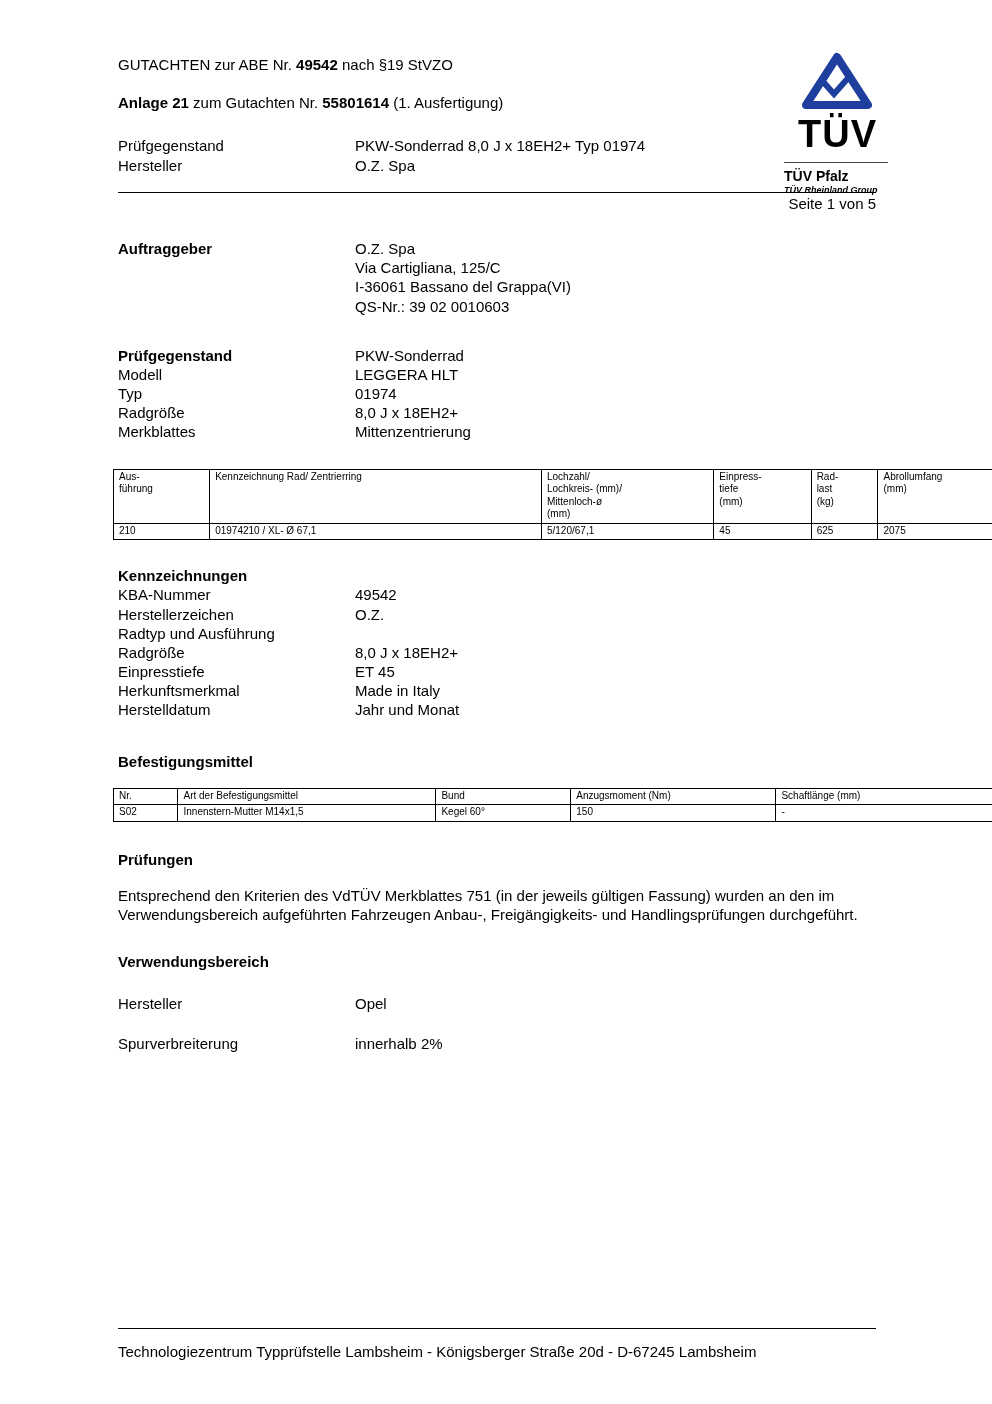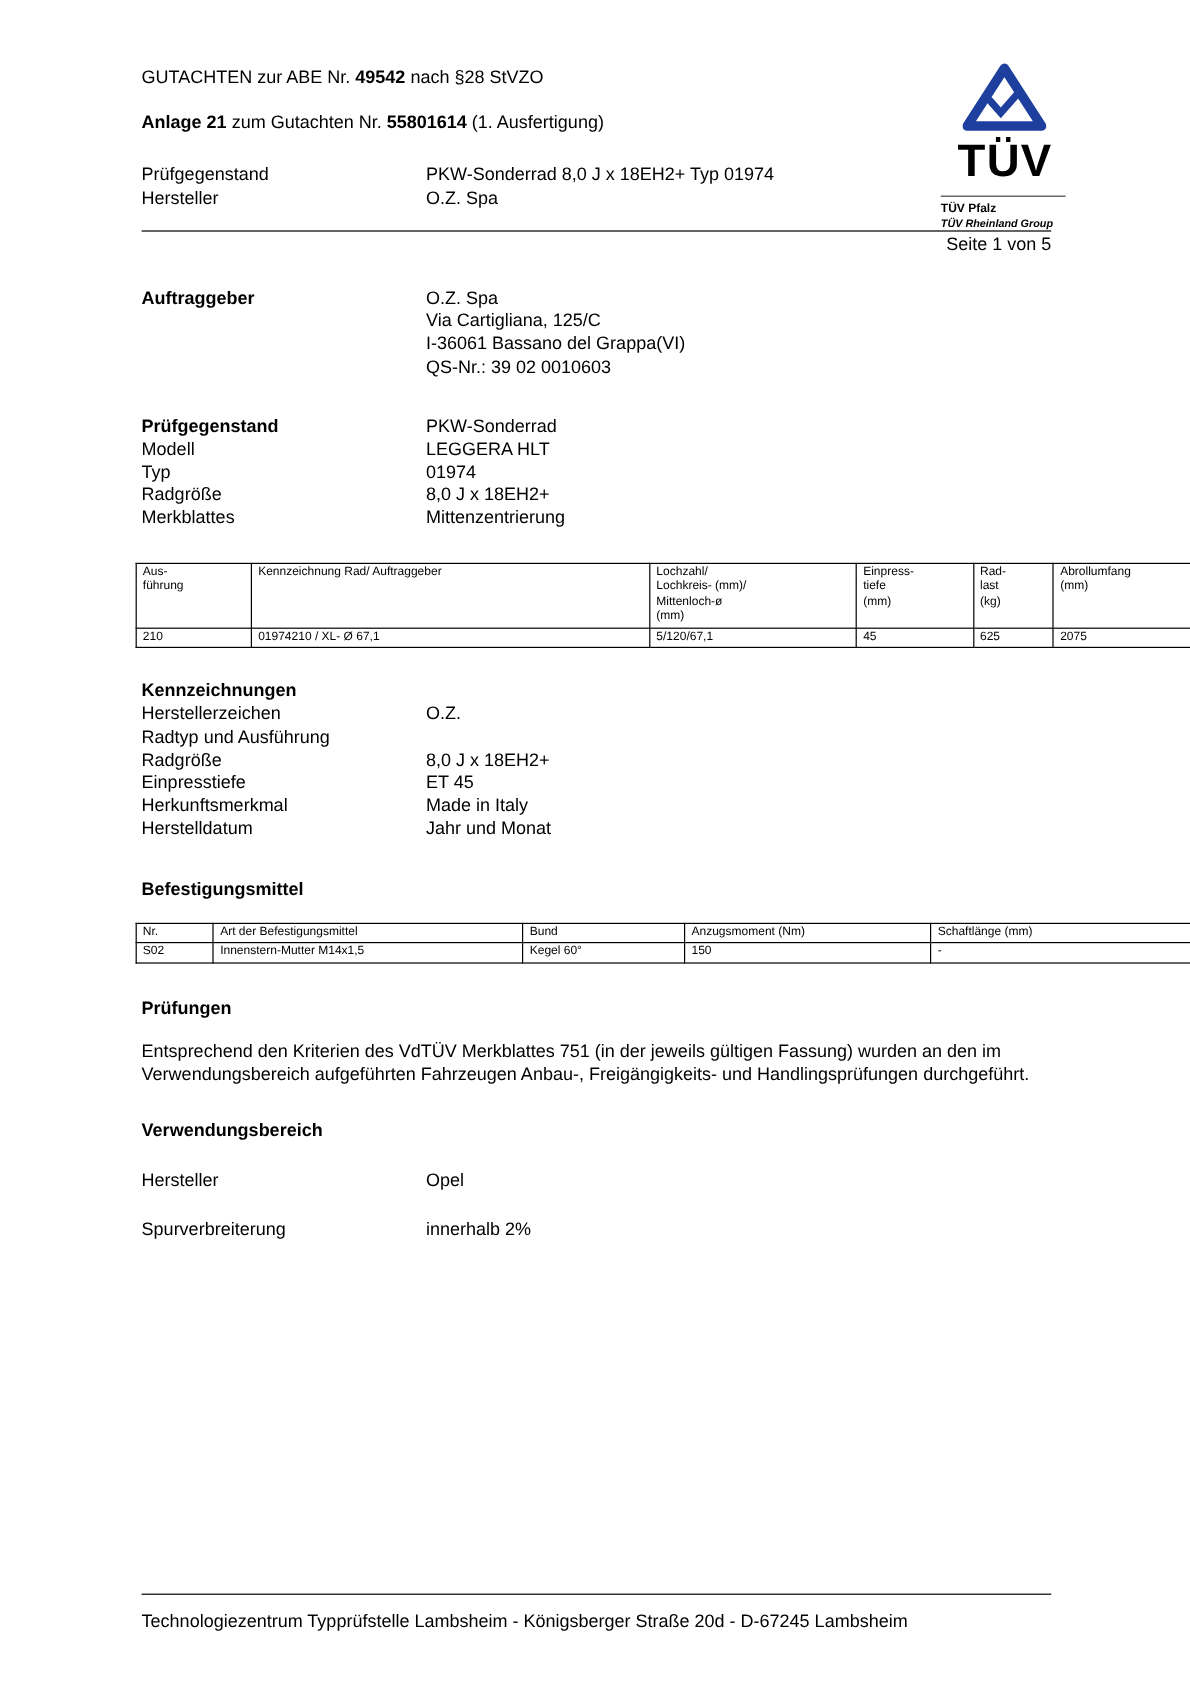--- a/index.html
+++ b/index.html
@@ -82,21 +82,21 @@
     line-height: 0.95;
     margin-top: 2px;
     margin-left: 14px;
     font-family: "Liberation Sans", sans-serif;
   }
   .logo .logo-rule {
     border-top: 1px solid #444;
     margin: 10px 0 4px 0;
     width: 104px;
   }
-  .logo .small1 { font-size: 10px; font-weight: bold; line-height: 1.3; }
+  .logo .small1 { font-size: 14px; font-weight: bold; line-height: 1.3; }
   .logo .small2 { font-size: 9px; font-weight: bold; line-height: 1.3; font-style: italic; }
 
   .footer {
     position: absolute;
     top: 1328px;
     left: 118px;
     width: 758px;
     border-top: 1px solid #000;
     padding-top: 13px;
   }
@@ -113,21 +113,21 @@
   </div>
   <div class="tuv-word">TÜV</div>
   <div class="logo-rule"></div>
   <div class="small1">TÜV Pfalz</div>
   <div class="small2">TÜV Rheinland Group</div>
 </div>
 
 <div class="page">
 
   <div class="hline1">
-    <span>GUTACHTEN zur ABE Nr. </span><span class="bold">49542</span><span> nach §28 StVZO</span>
+    <span>GUTACHTEN zur ABE Nr. </span><span class="bold">49542</span><span> nach §19 StVZO</span>
   </div>
   <div class="hline2">
     <span class="bold">Anlage 21</span><span> zum Gutachten Nr. </span><span class="bold">55801614</span><span> (1. Ausfertigung)</span>
   </div>
 
   <div class="row headinfo">
     <span class="lbl">Prüfgegenstand</span>
     <span class="val">PKW-Sonderrad 8,0 J x 18EH2+ Typ 01974</span>
   </div>
   <div class="row headinfo">
@@ -177,21 +177,21 @@
         <col style="width:283px">
         <col style="width:147px">
       <col style="width:83px">
         <col style="width:57px">
         <col style="width:113px">
     </colgroup>
     <thead>
       <tr>
         <th>Aus-
 führung</th>
-        <th>Kennzeichnung Rad/ Auftraggeber</th>
+        <th>Kennzeichnung Rad/ Zentrierring</th>
         <th>Lochzahl/
 Lochkreis- (mm)/
 Mittenloch-ø
 (mm)</th>
         <th>Einpress-
 tiefe
 (mm)</th>
         <th>Rad-
 last
 (kg)</th>
@@ -207,20 +207,24 @@
         <td>45</td>
         <td>625</td>
         <td>2075</td>
       </tr>
     </tbody>
   </table>
 
   <div class="kennz">
     <div class="bold" style="margin-bottom:0">Kennzeichnungen</div>
     <div class="row">
+      <span class="lbl">KBA-Nummer</span>
+      <span class="val">49542</span>
+    </div>
+    <div class="row">
       <span class="lbl">Herstellerzeichen</span>
       <span class="val">O.Z.</span>
     </div>
     <div class="row">
       <span class="lbl">Radtyp und Ausführung</span>
     </div>
     <div class="row">
       <span class="lbl">Radgröße</span>
       <span class="val">8,0 J x 18EH2+</span>
     </div>

